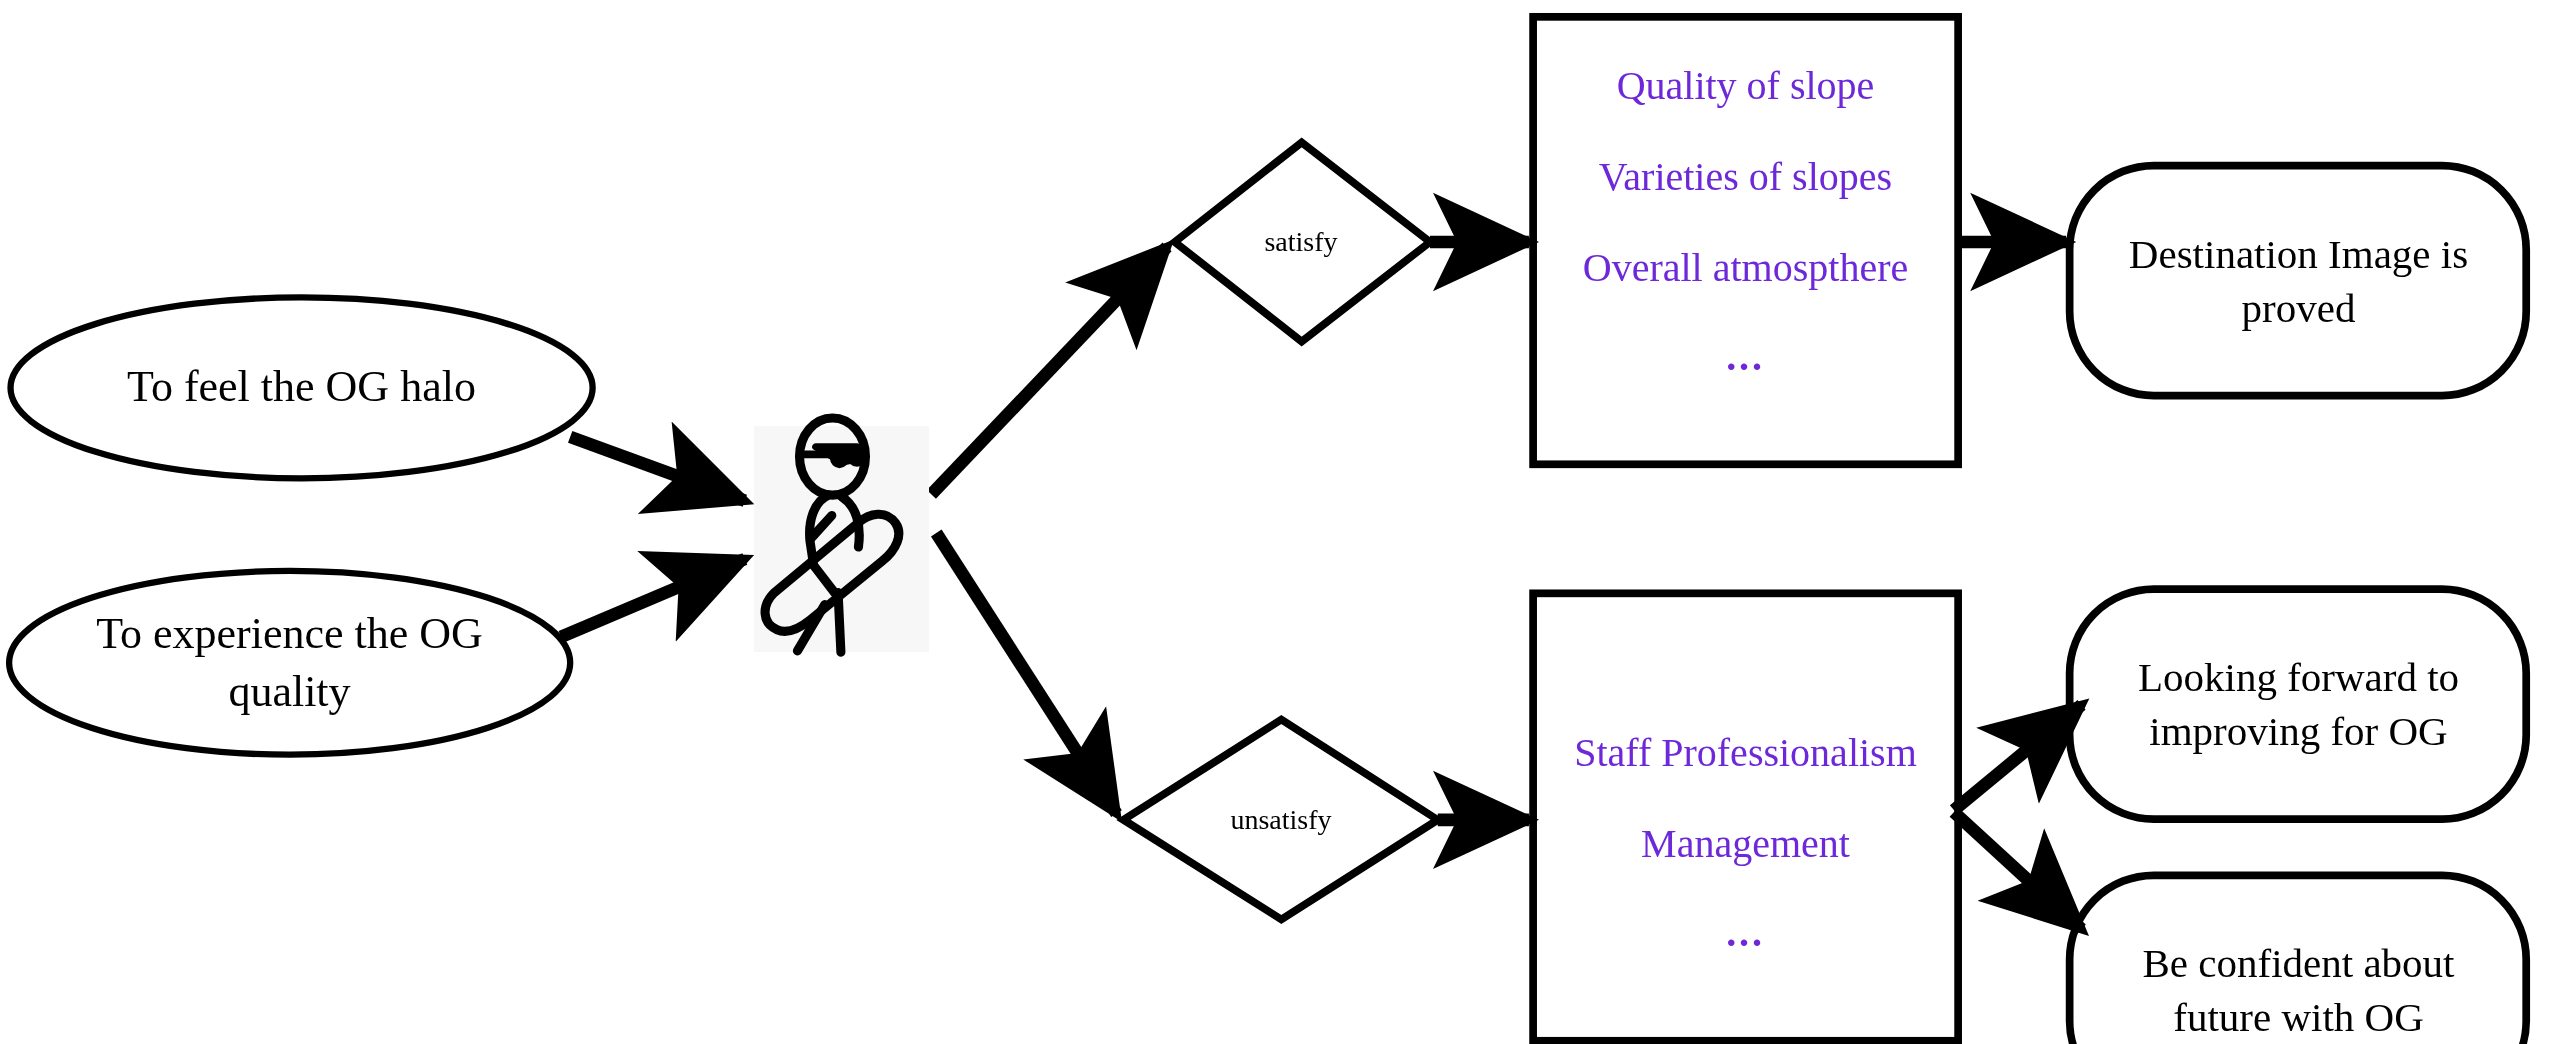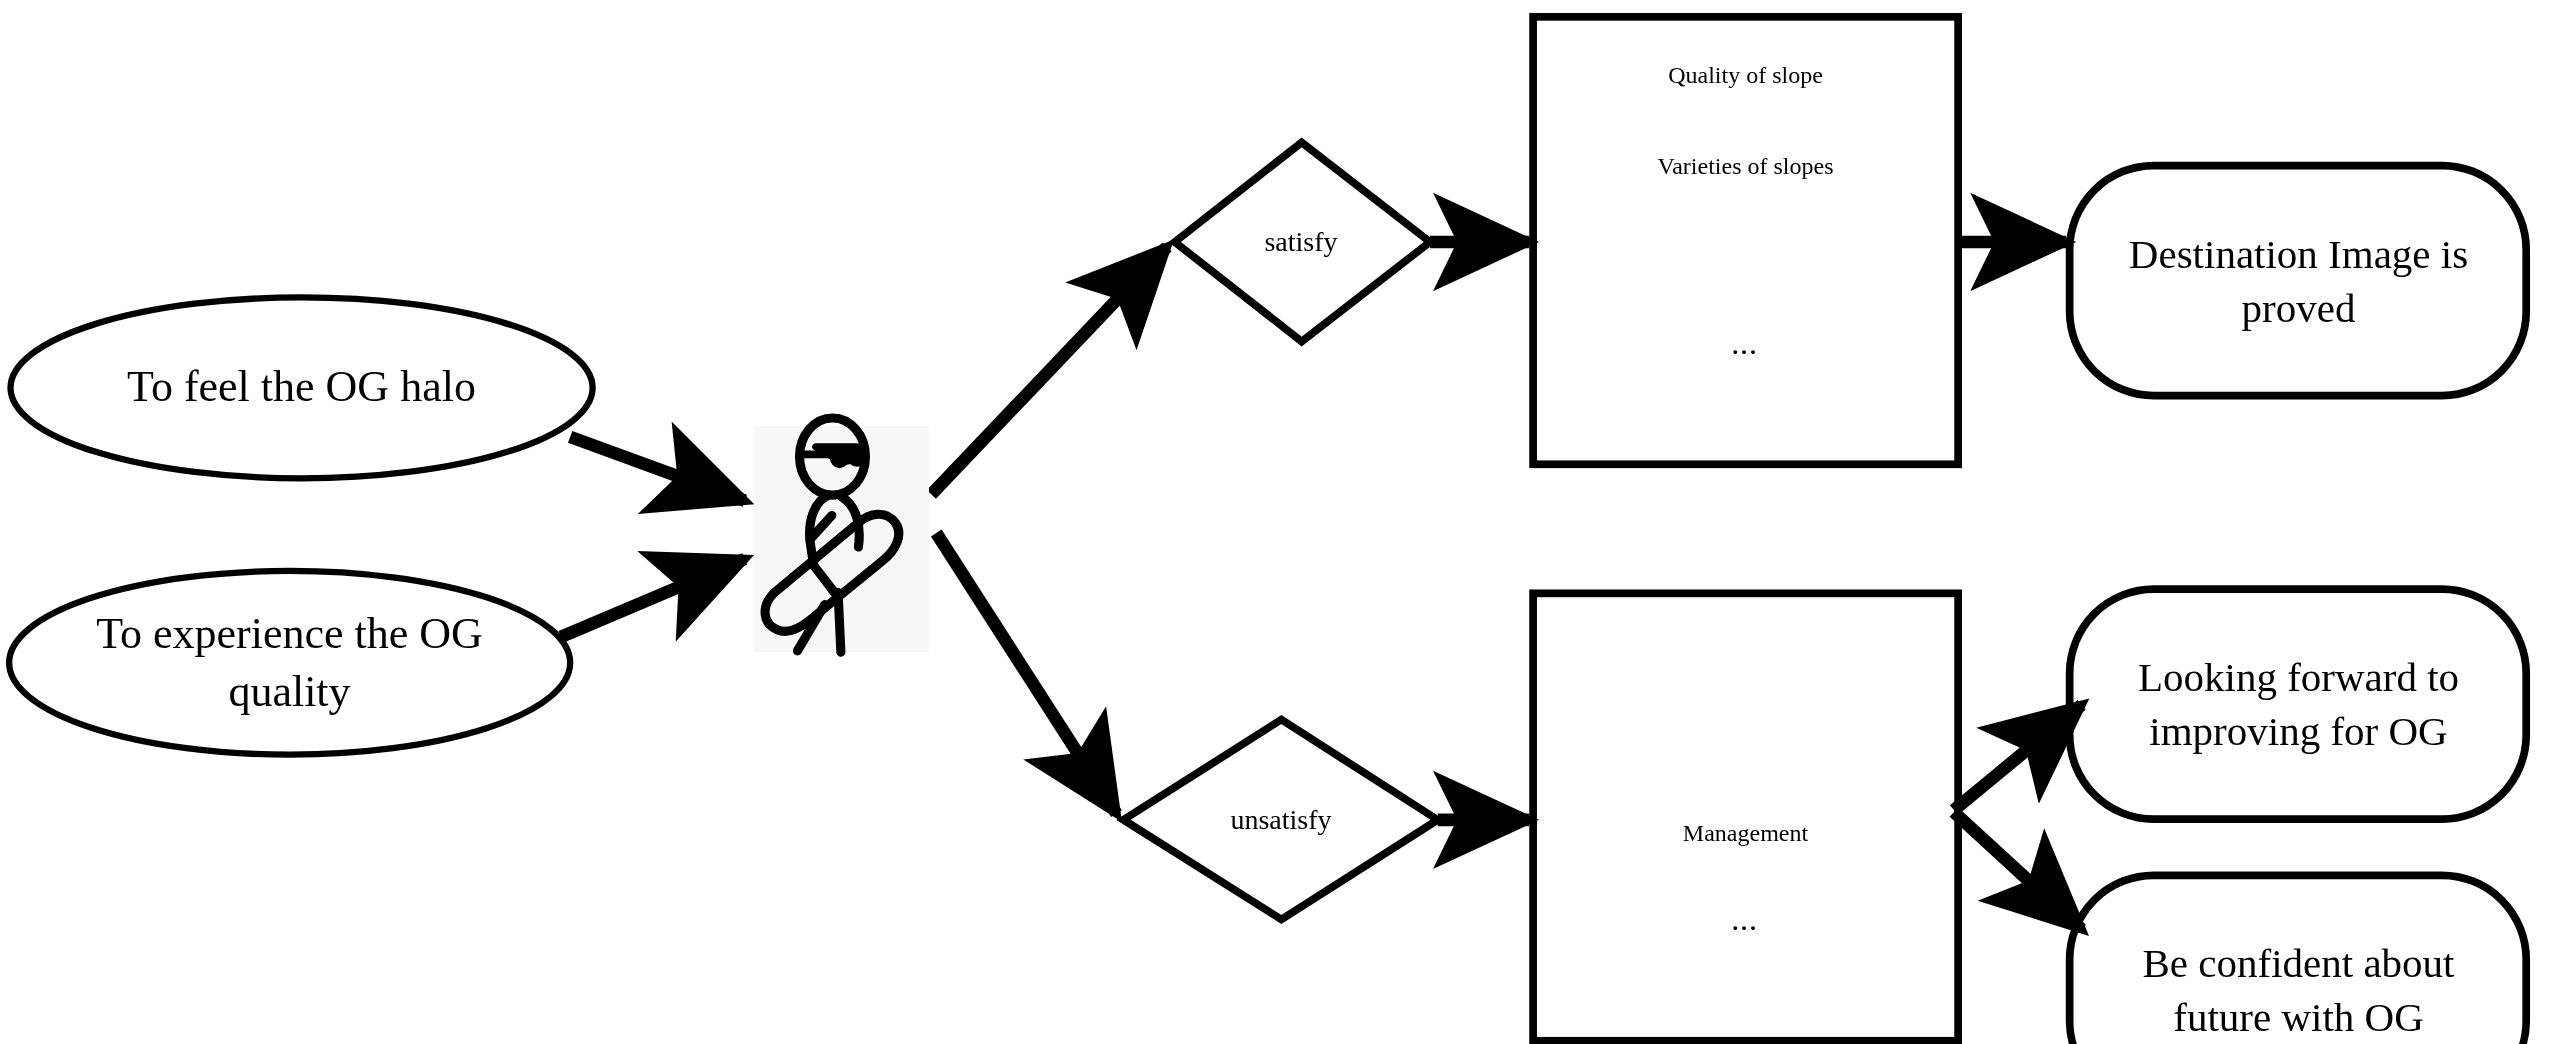--- a/index.html
+++ b/index.html
@@ -37,22 +37,22 @@
     white-space: pre-line;
   }
   .node-label-lg { font-size: 44px; }
   .node-label-md { font-size: 41px; }
   .node-label-sm { font-size: 28px; }
   .list-line {
     position: absolute;
     left: 0;
     right: 0;
     text-align: center;
-    font-size: 24px;
-    color: #000000;
+    font-size: 40px;
+    color: #6d28d9;
   }
   .ellipsis {
     letter-spacing: 2.8px;
     font-weight: 700;
   }
   .figure-plate {
     position: absolute;
     background: #f7f7f7;
   }
 </style>
@@ -126,24 +126,26 @@
   <div class="shape-text node-label-lg" style="left:42px; top:605px; width:495px; height:116px;">To experience  the  OG
 quality</div>
 
   <div class="shape-text node-label-sm" style="left:1203px; top:223px; width:196px; height:39px;">satisfy</div>
 
   <div class="shape-text node-label-sm" style="left:1183px; top:801px; width:196px; height:39px;text-align:right;">unsatisfy</div>
 
   <div style="position:absolute; left:1533px; top:17px; width:425px; height:447px;">
     <div class="list-line" style="top:45px;">Quality of slope</div>
     <div class="list-line" style="top:136px;">Varieties of slopes</div>
+    <div class="list-line" style="top:227px;">Overall atmospthere</div>
     <div class="list-line ellipsis" style="top:316px;">...</div>
   </div>
 
   <div style="position:absolute; left:1533px; top:593px; width:425px; height:447px;">
+    <div class="list-line" style="top:136px;">Staff Professionalism</div>
     <div class="list-line" style="top:227px;">Management</div>
     <div class="list-line ellipsis" style="top:316px;">...</div>
   </div>
 
   <div class="shape-text node-label-md" style="left:2084px; top:177px; width:429px; height:208px;">Destination Image is
 proved</div>
 
   <div class="shape-text node-label-md" style="left:2084px; top:600px; width:429px; height:208px;">Looking forward to
 improving for OG</div>
 

